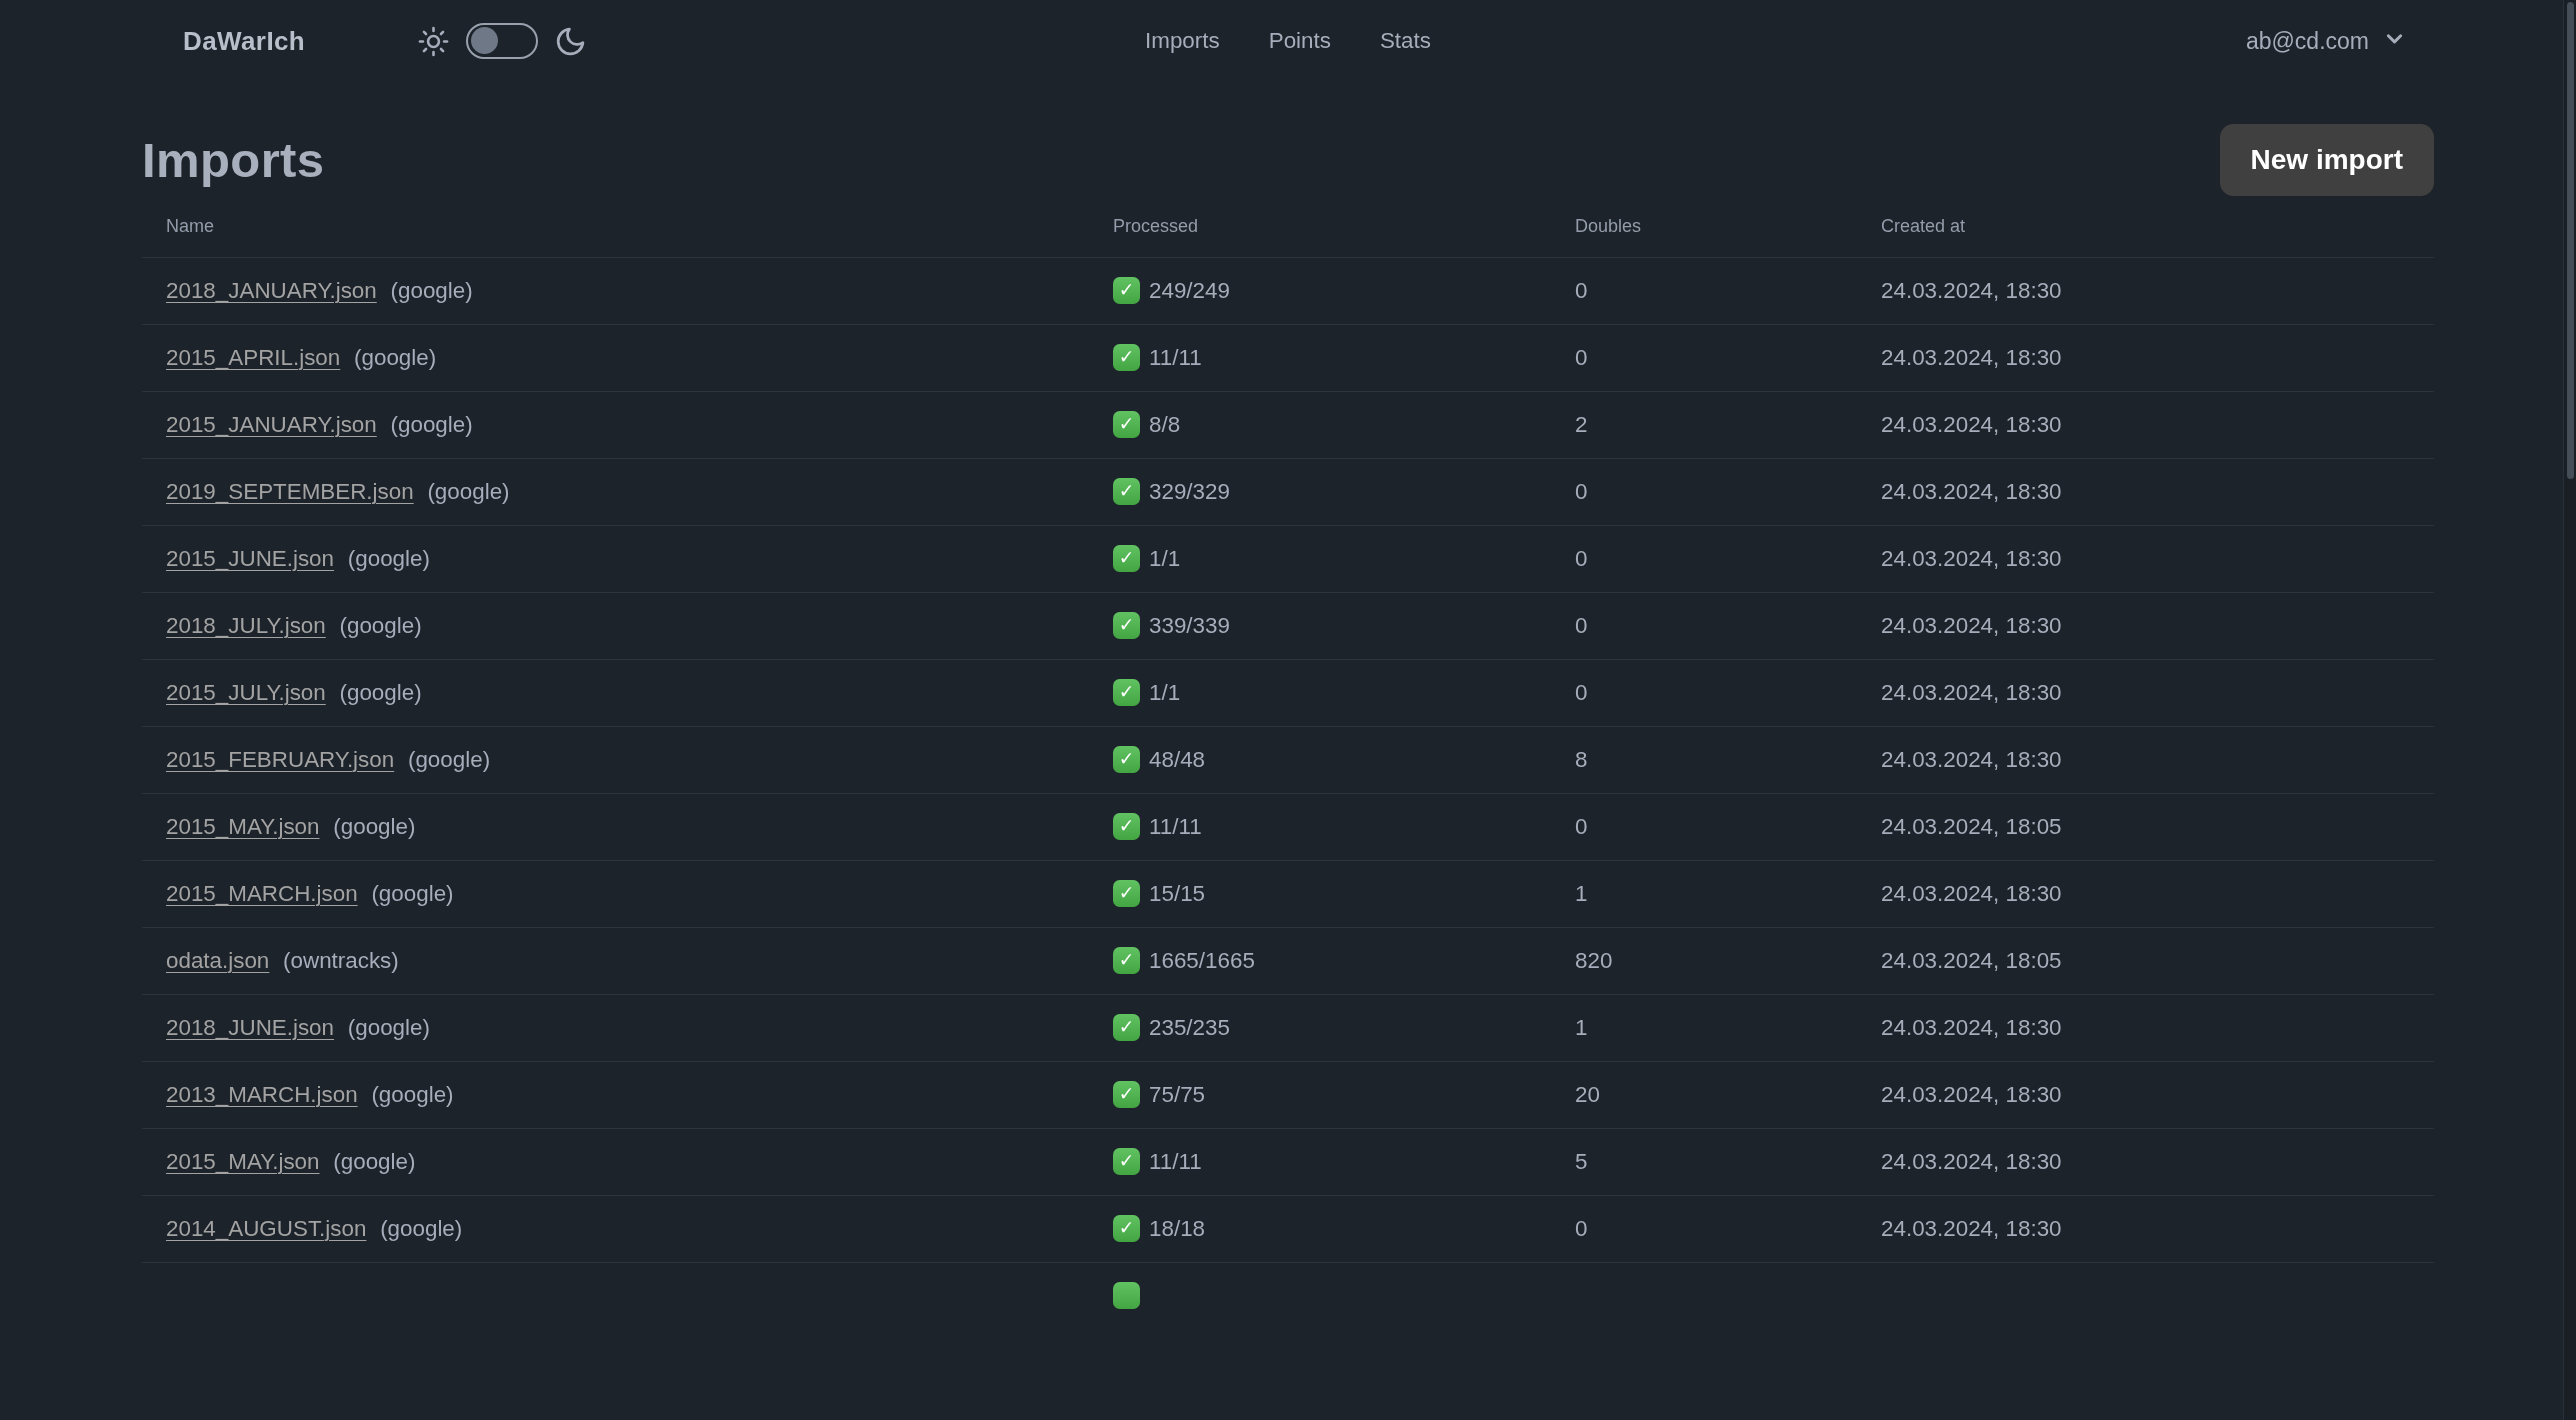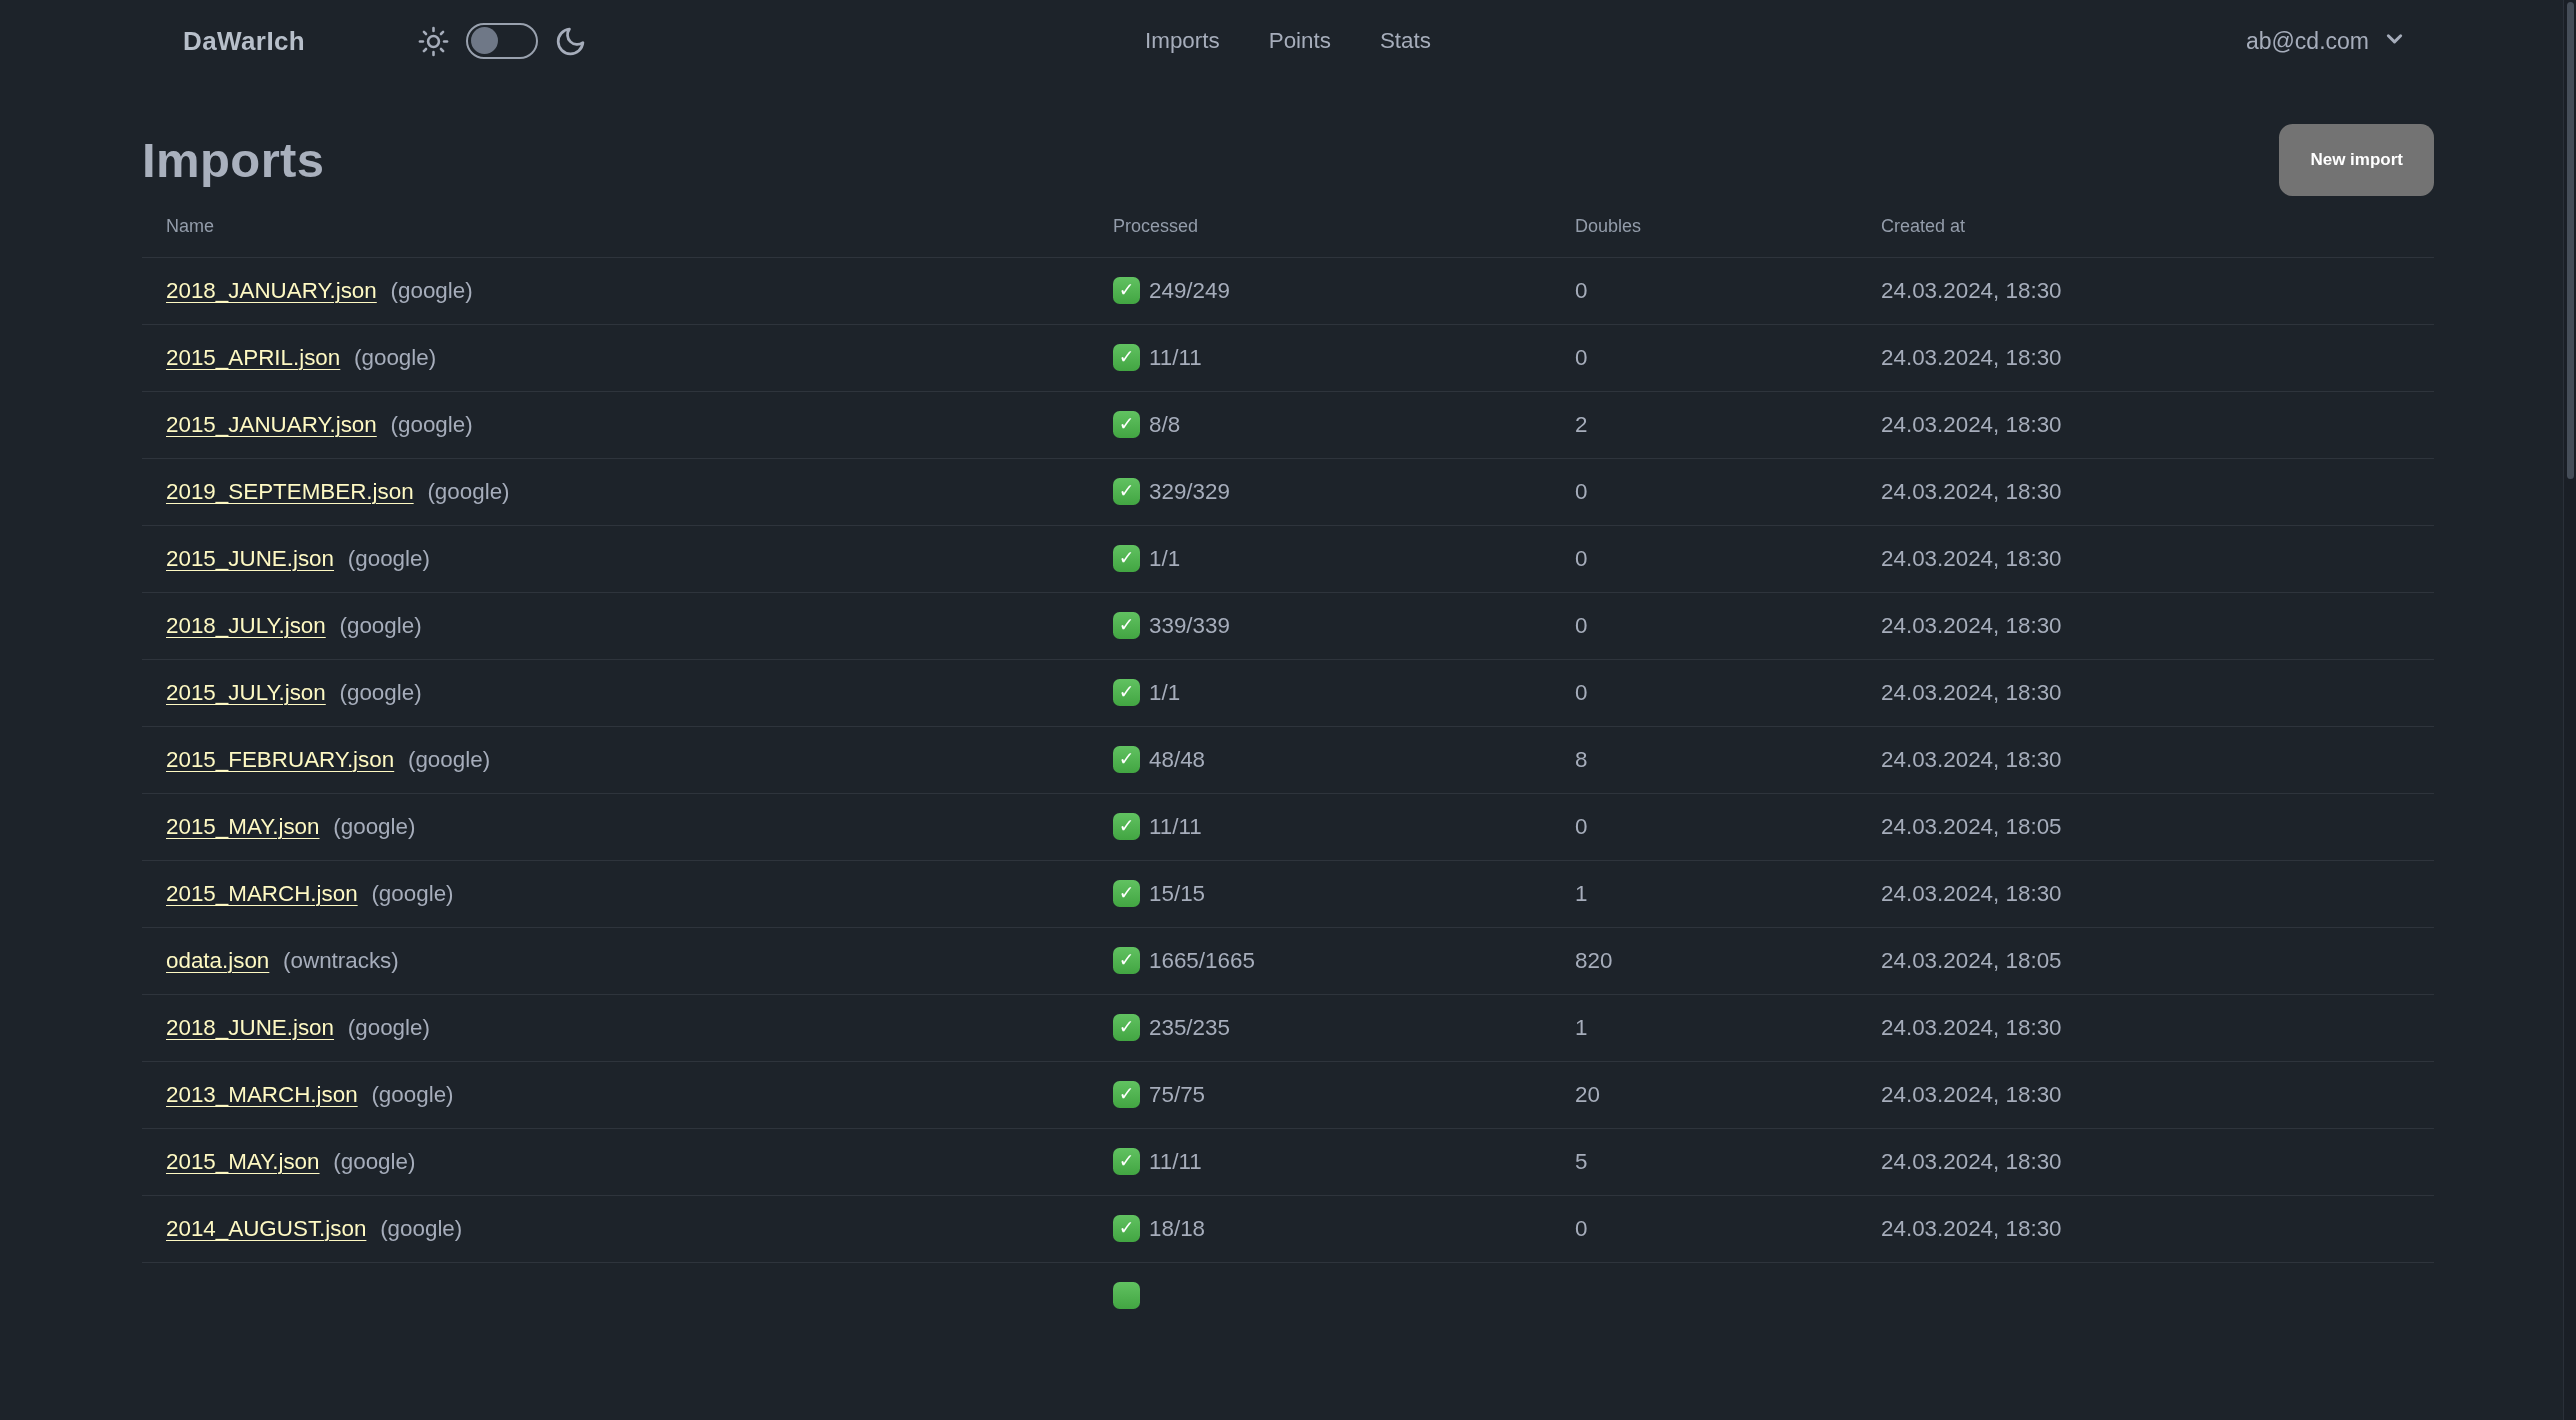--- a/index.html
+++ b/index.html
@@ -78,24 +78,24 @@
     font-size:49px;
     font-weight:800;
     color:#a9b0bd;
     letter-spacing:0.4px;
   }
   .btn-primary {
     height:72px;
     padding:0 31px;
     border:none;
     border-radius:13.4px;
-    background:#737373;
+    background:#404040;
     color:#ffffff;
     font-family:"Liberation Sans", sans-serif;
-    font-size:17px;
+    font-size:28px;
     font-weight:600;
     cursor:pointer;
   }
 
   
   table { width:100%; border-collapse:collapse; table-layout:fixed; }
   col.c-name { width:947px; }
   col.c-processed { width:462px; }
   col.c-doubles { width:306px; }
   thead th {
@@ -109,21 +109,21 @@
   }
   tbody td {
     height:67px;
     vertical-align:middle;
     padding-left:24px;
     font-size:22.4px;
     border-top:0.7px solid rgba(166,173,187,.13);
     white-space:nowrap;
   }
   td a.file-link {
-    color:#fef9c3;
+    color:#a3a3a3;
     text-decoration:underline;
     text-underline-offset:3.7px;
     text-decoration-thickness:1.1px;
     cursor:pointer;
   }
   .src { margin-left:7.5px;text-align:center; }
   .processed-wrap { display:flex; align-items:center; }
   .check {
     display:inline-flex;
     align-items:center;

